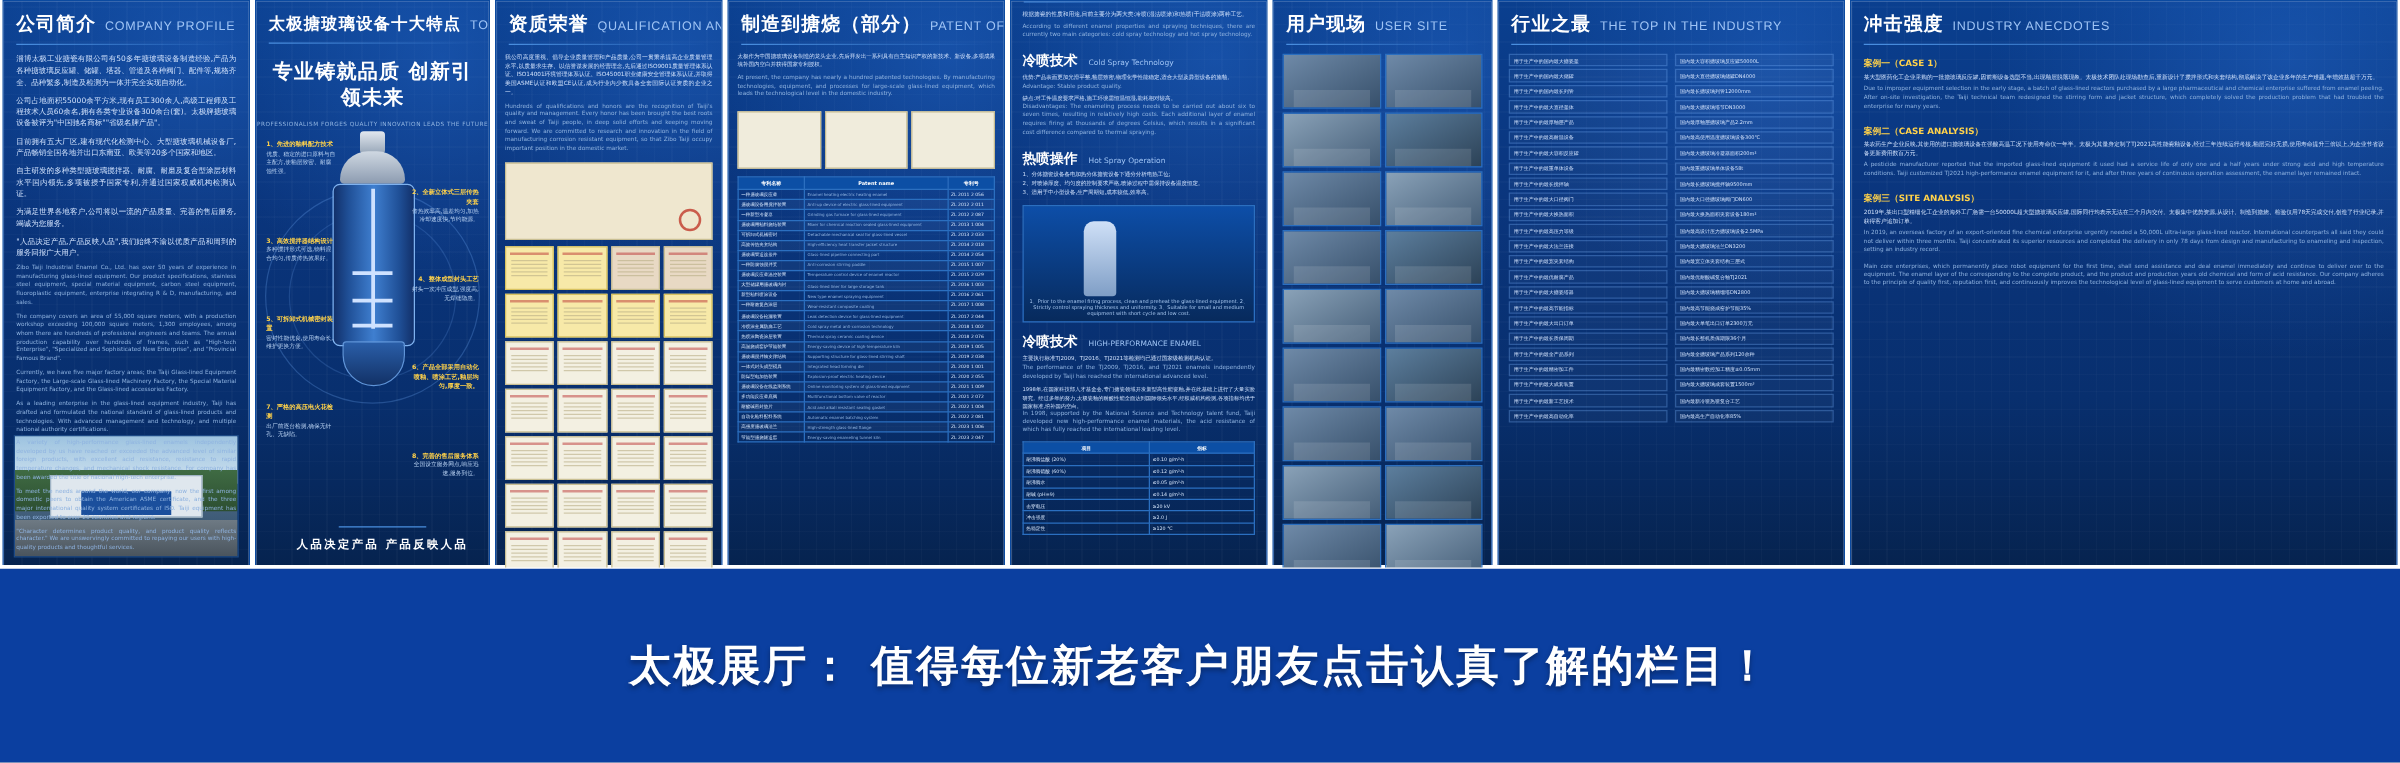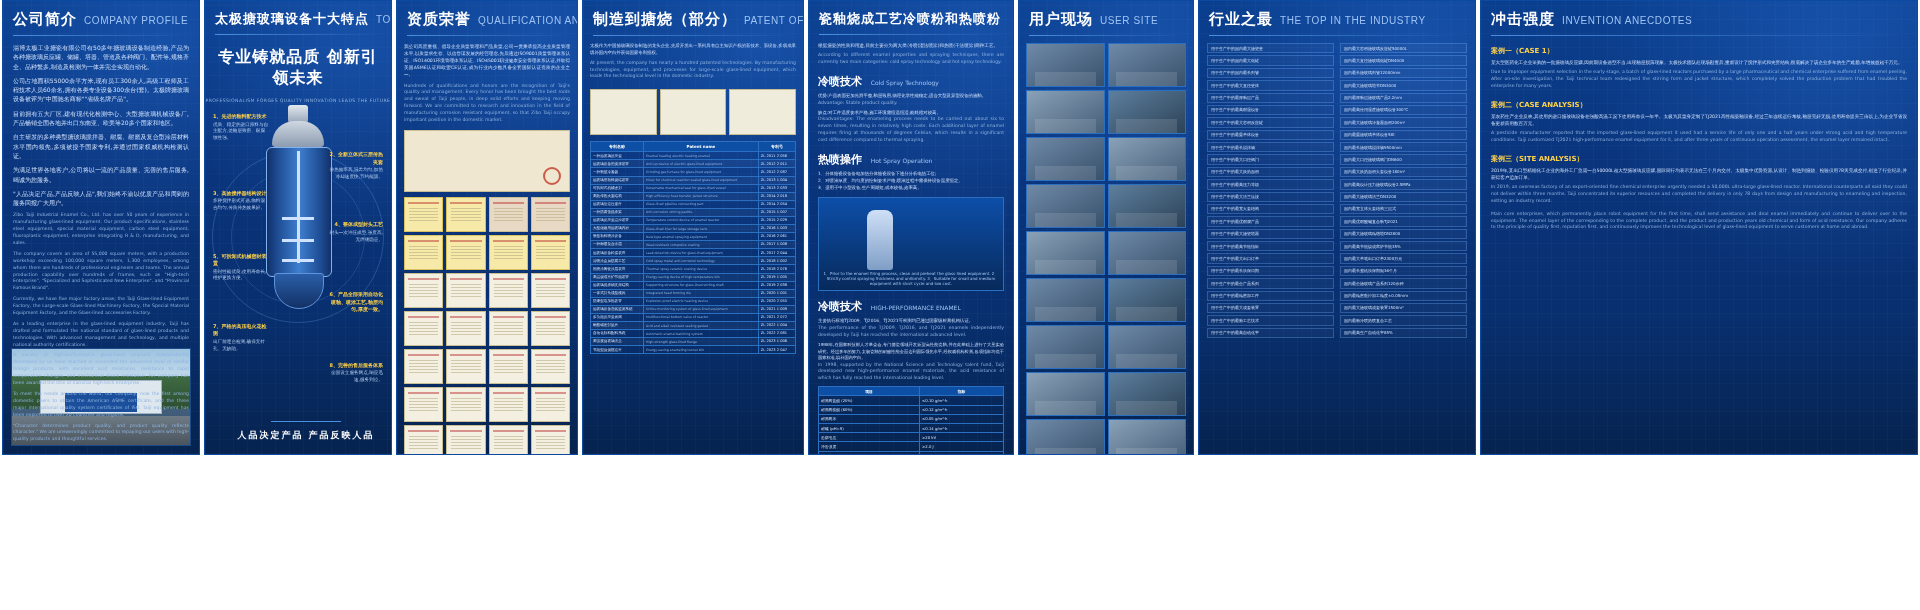--- a/index.html
+++ b/index.html
@@ -457,23 +457,20 @@
             <tr>
               <td>节能型搪烧隧道窑</td>
               <td class="en">Energy-saving enameling tunnel kiln</td>
               <td>ZL 2023 2 047</td>
             </tr>
           </tbody>
       </table>
     </div>
 
     <div class="panel p5">
-      <div class="phead">
-        <span class="ptitle small">瓷釉烧成工艺冷喷粉和热喷粉</span>
-      </div>
       <div class="hrule"></div>
       <div class="pbody" style="padding:0 9px">
         <div class="cn" style="font-size:4.6px">根据搪瓷的性质和用途,目前主要分为两大类:冷喷(湿法喷涂)和热喷(干法喷涂)两种工艺。</div>
         <div class="en" style="margin-top:3px">According to different enamel properties and spraying techniques, there are currently two main categories: cold spray technology and hot spray technology.</div>
       </div>
 
       <div class="sub-h">
         <span>冷喷技术</span>
         <span class="sm">Cold Spray Technology</span>
       </div>
@@ -630,21 +627,21 @@
           <div class="lrow">用于生产中的最新工艺技术</div>
           <div class="lrow">国内最新冷喷热喷复合工艺</div>
           <div class="lrow">用于生产中的最高自动化率</div>
           <div class="lrow">国内最高生产自动化率85%</div>
         </div>
     </div>
 
     <div class="panel p8">
       <div class="phead">
         <span class="ptitle">冲击强度</span>
-        <span class="psub">INVENTION ANECDOTES</span>
+        <span class="psub">INDUSTRY ANECDOTES</span>
       </div>
       <div class="hrule"></div>
 
       <div class="case-h">案例一（CASE 1）</div>
       <div class="pbody">
         <div class="cn" style="font-size:4.6px">某大型医药化工企业采购的一批搪玻璃反应罐,因前期设备选型不当,出现釉层脱落现象。太极技术团队赴现场勘查后,重新设计了搅拌形式和夹套结构,彻底解决了该企业多年的生产难题,年增效益超千万元。</div>
         <div class="en" style="margin-top:3px">Due to improper equipment selection in the early stage, a batch of glass-lined reactors purchased by a large pharmaceutical and chemical enterprise suffered from enamel peeling. After on-site investigation, the Taiji technical team redesigned the stirring form and jacket structure, which completely solved the production problem that had troubled the enterprise for many years.</div>
       </div>
 
       <div class="case-h">案例二（CASE ANALYSIS）</div>
@@ -656,14 +653,17 @@
       <div class="case-h">案例三（SITE ANALYSIS）</div>
       <div class="pbody">
         <div class="cn" style="font-size:4.6px">2019年,某出口型精细化工企业的海外工厂急需一台50000L超大型搪玻璃反应罐,国际同行均表示无法在三个月内交付。太极集中优势资源,从设计、制造到搪烧、检验仅用78天完成交付,创造了行业纪录,并获得客户追加订单。</div>
         <div class="en" style="margin-top:3px">In 2019, an overseas factory of an export-oriented fine chemical enterprise urgently needed a 50,000L ultra-large glass-lined reactor. International counterparts all said they could not deliver within three months. Taiji concentrated its superior resources and completed the delivery in only 78 days from design and manufacturing to enameling and inspection, setting an industry record.</div>
         <div class="en" style="margin-top:6px">Main core enterprises, which permanently place robot equipment for the first time, shall send assistance and deal enamel immediately and continue to deliver over to the equipment. The enamel layer of the corresponding to the complete product, and the product and production years old chemical and form of acid resistance. Our company adheres to the principle of quality first, reputation first, and continuously improves the technological level of glass-lined equipment to serve customers at home and abroad.</div>
       </div>
     </div>
 
   </div>
 
+  <div class="banner">
+    <div class="txt">太极展厅： 值得每位新老客户朋友点击认真了解的栏目！</div>
+  </div>
 
 </div>
 
 </body></html>

